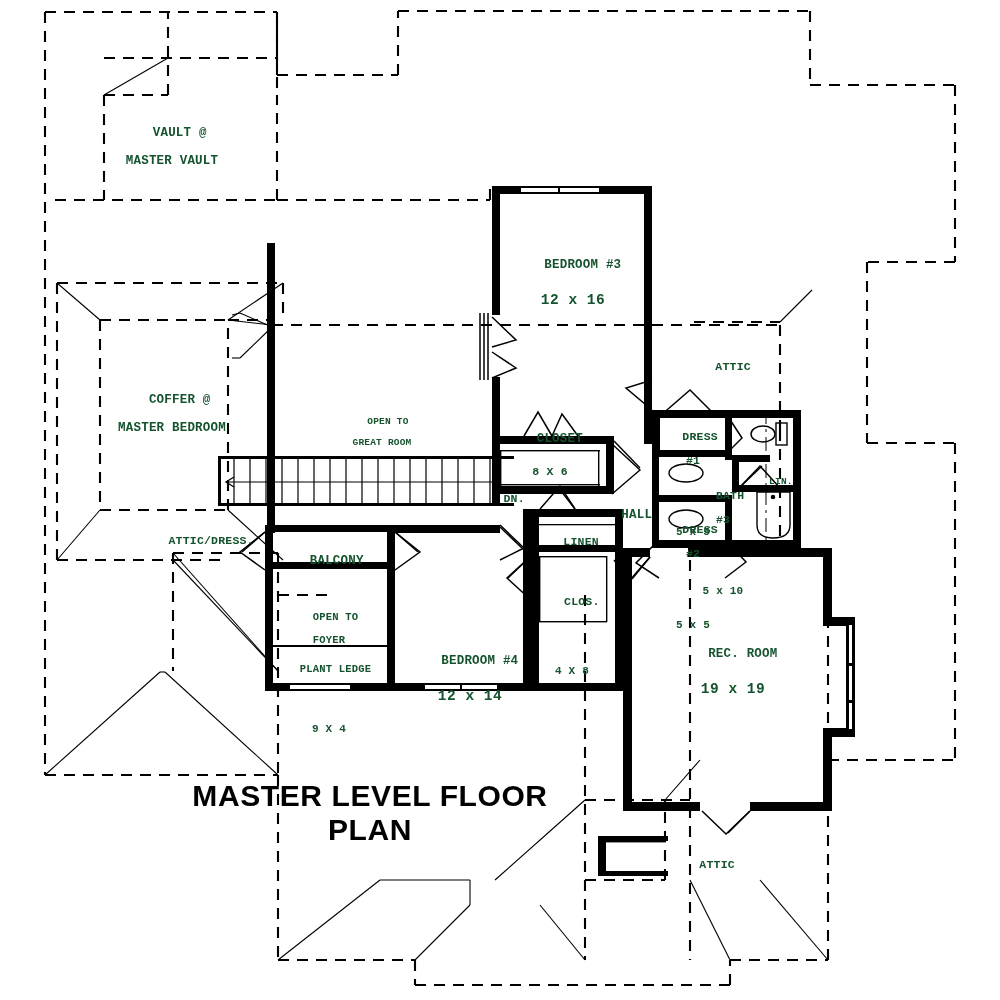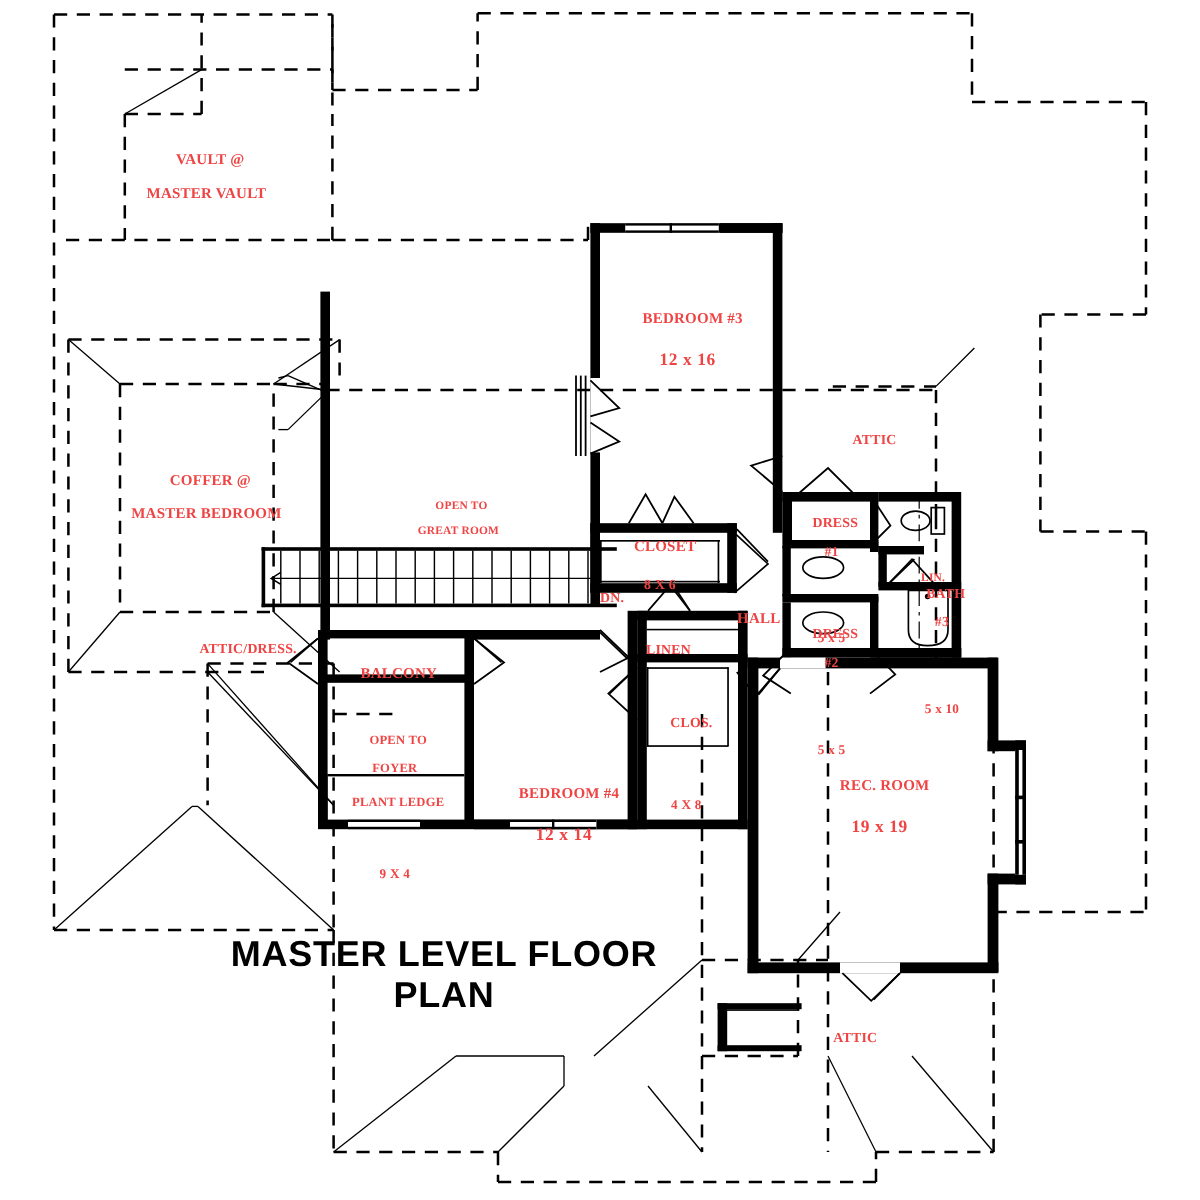--- a/index.html
+++ b/index.html
@@ -1,20 +1,20 @@
 <!DOCTYPE html>
 <html><head>
 <meta charset="utf-8">
 <title>Second Level Floor Plan</title>
 <style>
   html,body{margin:0;padding:0;background:#ffffff;}
   body{font-family:"Liberation Sans",sans-serif;}
   #plan-root{position:relative;width:1000px;height:1000px;background:#ffffff;overflow:hidden;}
   svg#plan-svg{position:absolute;left:0;top:0;width:1000px;height:1000px;display:block;}
-  .lbl{position:absolute;font-family:Liberation Serif, serif;font-weight:bold;color:#ef4444;
+  .lbl{position:absolute;font-family:Liberation Mono, monospace;font-weight:bold;color:#14532d;
        text-align:center;line-height:1.12;white-space:pre;letter-spacing:0.2px;}
   .lbl .l2{display:block;}
   .t9{font-size:9.5px;}
   .t10{font-size:10.5px;}
   .t11{font-size:11.5px;}
   .t12{font-size:12.5px;}
   .dim{font-size:14.5px;font-weight:bold;letter-spacing:0.5px;}
   .dimsm{font-size:11px;font-weight:bold;margin-top:36px;}
   #plan-title{position:absolute;left:160px;top:779px;width:420px;text-align:center;
       font-size:30px;font-weight:bold;letter-spacing:0.6px;color:#000;
@@ -347,21 +347,21 @@
 <div class="lbl t12" style="left:82px;top:379px;width:180px;">
   <span>COFFER @</span>
   <span class="l2">MASTER BEDROOM</span>
 </div>
 
 <div class="lbl" style="left:493px;top:238px;width:160px;">
   <span class="t12">BEDROOM #3</span>
   <span class="l2 dim">12 x 16</span>
 </div>
 
-<div class="lbl" style="left:494px;top:428px;width:112px;">
+<div class="lbl" style="left:494px;top:412px;width:112px;">
   <span class="t12">CLOSET</span>
   <span class="l2 t11">8 X 6</span>
 </div>
 
 <div class="lbl t11" style="left:686px;top:348px;width:80px;">
   <span>ATTIC</span>
 </div>
 
 <div class="lbl t11" style="left:670px;top:846px;width:80px;">
   <span>ATTIC</span>
@@ -389,21 +389,21 @@
   <span class="l2">#1</span>
   <span class="l2 dimsm">5 x 5</span>
 </div>
 
 <div class="lbl t11" style="left:655px;top:512px;width:76px;line-height:1.04;">
   <span>DRESS</span>
   <span class="l2">#2</span>
   <span class="l2 dimsm">5 x 5</span>
 </div>
 
-<div class="lbl t11" style="left:755px;top:478px;width:60px;line-height:1.04;">
+<div class="lbl t11" style="left:693px;top:478px;width:60px;line-height:1.04;">
   <span>BATH</span>
   <span class="l2">#3</span>
   <span class="l2 dimsm">5 x 10</span>
 </div>
 
 <div class="lbl t9" style="left:752px;top:466px;width:46px;">
   <span>LIN.</span>
 </div>
 
 <div class="lbl t12" style="left:272px;top:540px;width:114px;">
@@ -418,21 +418,21 @@
 <div class="lbl t10" style="left:268px;top:652px;width:122px;">
   <span>PLANT LEDGE</span>
   <span class="l2 dimsm">9 X 4</span>
 </div>
 
 <div class="lbl" style="left:400px;top:634px;width:140px;">
   <span class="t12">BEDROOM #4</span>
   <span class="l2 dim">12 x 14</span>
 </div>
 
-<div class="lbl t11" style="left:518px;top:523px;width:72px;">
+<div class="lbl t11" style="left:538px;top:523px;width:72px;">
   <span>LINEN</span>
 </div>
 
 <div class="lbl" style="left:534px;top:575px;width:76px;">
   <span class="t11">CLOS.</span>
   <span class="l2 dimsm">4 X 8</span>
 </div>
 
 <div class="lbl" style="left:663px;top:627px;width:140px;">
   <span class="t12">REC. ROOM</span>

